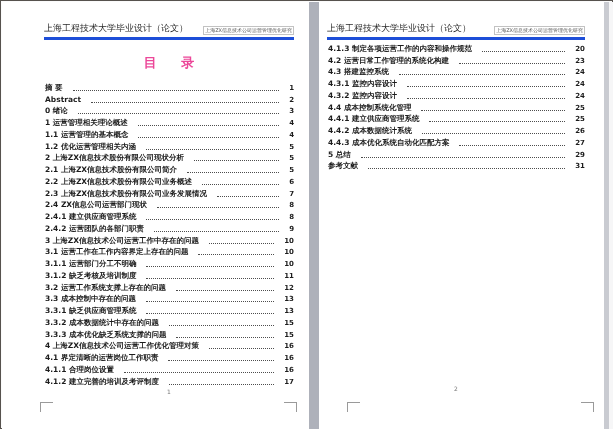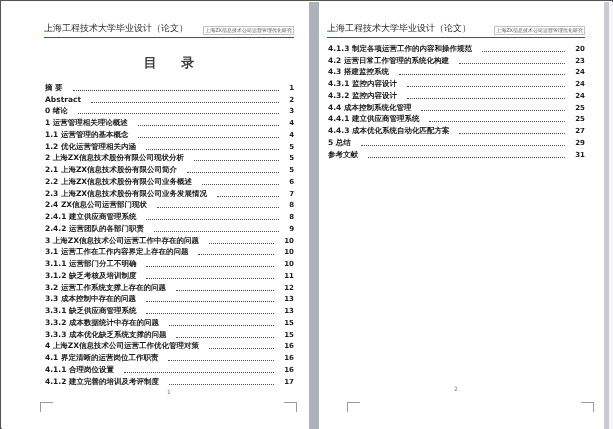--- a/index.html
+++ b/index.html
@@ -24,34 +24,34 @@
   .right-strip{
     position:absolute;top:1px;left:603px;width:5px;height:427px;
     background:#c9cbd1;
   }
   .right-edge{
     position:absolute;top:1px;left:608px;width:4px;height:427px;
     background:#f6f6f7;
   }
   .page-header{
     position:absolute;display:flex;justify-content:space-between;align-items:flex-end;
-    border-bottom:1px solid #1d4ed8;padding-bottom:2px;
+    border-bottom:3px solid #1d4ed8;padding-bottom:2px;
   }
   .page-left .page-header{left:42px;top:20px;width:250px;}
   .page-right .page-header{left:8px;top:20px;width:258px;}
   .header-title{
     font-size:9px;color:#2b2b2b;white-space:nowrap;letter-spacing:0px;
   }
   .header-sub{
     font-size:5px;color:#555;white-space:nowrap;border:1px solid #c2c2c2;
     padding:0 1px;line-height:7px;background:#fff;
   }
   .doc-title{
     position:absolute;top:52px;text-align:center;
-    font-size:13px;font-weight:bold;color:#404040;letter-spacing:10px;text-indent:10px;
+    font-size:13px;font-weight:bold;color:#ec4899;letter-spacing:10px;text-indent:10px;
   }
   .page-left .doc-title{left:42px;width:250px;}
   .toc-list{position:absolute;}
   .page-left .toc-list{left:43px;top:79px;width:249px;}
   .page-right .toc-list{left:9px;top:40px;width:257px;}
   .toc-row{
     display:flex;align-items:flex-end;height:11.75px;gap:8px;
   }
   .toc-label{
     font-size:7.5px;font-weight:600;color:#1c1c1c;white-space:nowrap;
@@ -261,20 +261,25 @@
           <span class="toc-label">4.4 成本控制系统化管理</span>
           <span class="toc-dots"></span>
           <span class="toc-page">25</span>
         </div>
         <div class="toc-row">
           <span class="toc-label">4.4.1 建立供应商管理系统</span>
           <span class="toc-dots"></span>
           <span class="toc-page">25</span>
         </div>
         <div class="toc-row">
+          <span class="toc-label">4.4.2 成本数据统计系统</span>
+          <span class="toc-dots"></span>
+          <span class="toc-page">26</span>
+        </div>
+        <div class="toc-row">
           <span class="toc-label">4.4.3 成本优化系统自动化匹配方案</span>
           <span class="toc-dots"></span>
           <span class="toc-page">27</span>
         </div>
         <div class="toc-row">
           <span class="toc-label">5 总结</span>
           <span class="toc-dots"></span>
           <span class="toc-page">29</span>
         </div>
         <div class="toc-row">

